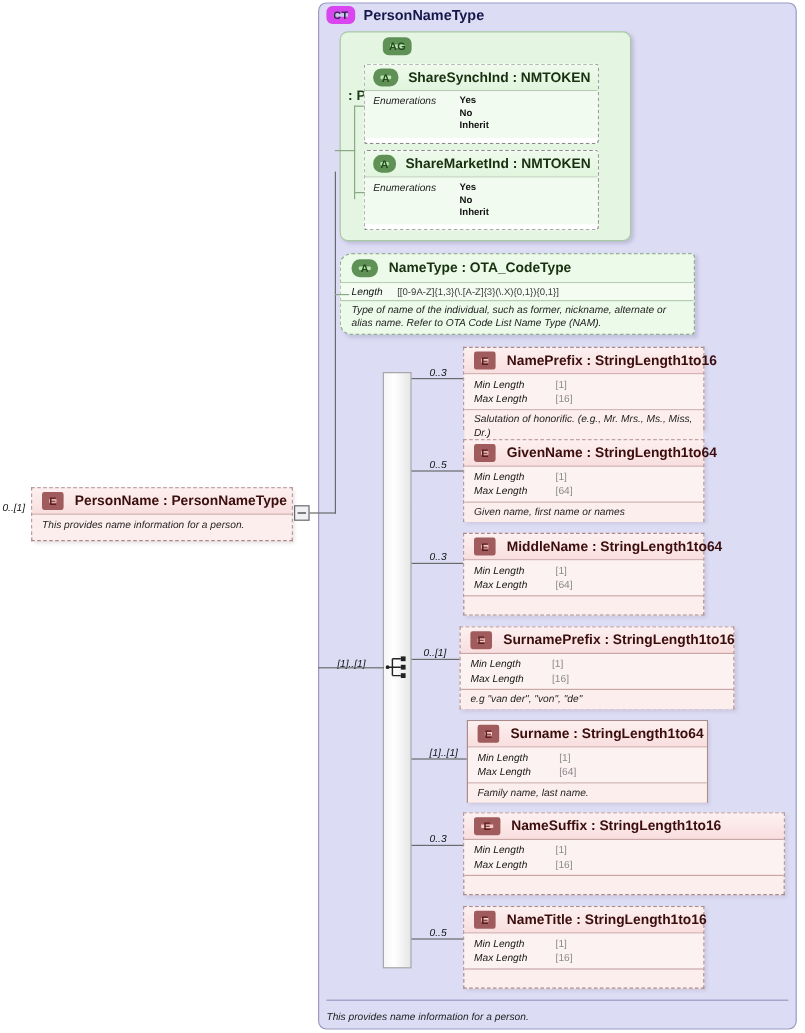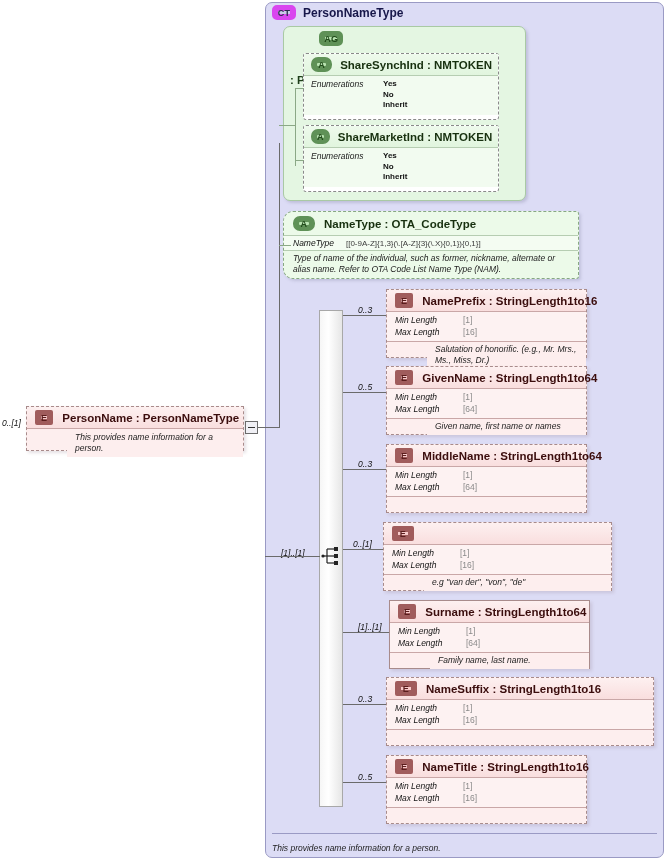--- a/index.html
+++ b/index.html
@@ -142,21 +142,20 @@
     border-bottom:1px solid #c9a7a7;
     background:#fdf2f2;
     row-gap:1px;
   }
   .el-facets .f-l{font-size:8.5px;font-style:italic;color:#141414;line-height:11px;}
   .el-facets .f-v{font-size:8.5px;color:#8a8a8a;line-height:11px;}
   .el-annot{
     padding:2px 7px 3px 8px;
     font-size:8.5px;font-style:italic;color:#1c1c1c;line-height:11px;
     background:#fdeeee;
-    margin-left:40px;
   }
 
   
   #root-card{
     left:26px; top:406px; width:218px; height:45px;
     background:#fdeeee;
     border:1px dashed #a88b8b;
     box-sizing:border-box;
     box-shadow:2px 2px 3px rgba(140,120,130,.22);
   }
@@ -264,21 +263,21 @@
   <div class="abs ln-h green" style="left:295px; top:88px; width:9px;"></div>
   <div class="abs ln-h green" style="left:295px; top:160px; width:9px;"></div>
   <div class="abs ln-h green" style="left:279px; top:125px; width:17px;"></div>
 
   <div class="abs" id="nametype-card">
     <div id="nametype-head">
       <span class="badge a">A</span>
       <span class="nm">NameType : OTA_CodeType</span>
     </div>
     <div class="pattern-row">
-      <span class="pattern-label">NameType</span>
+      <span class="pattern-label">Length</span>
       <span class="pattern-val">[[0-9A-Z]{1,3}(\.[A-Z]{3}(\.X){0,1}){0,1}]</span>
     </div>
     <div class="annot">Type of name of the individual, such as former, nickname, alternate or alias name. Refer to OTA Code List Name Type (NAM).</div>
   </div>
   <div class="abs ln-h green" style="left:279px; top:245px; width:12px;"></div>
 
   <div class="abs" id="seq-bar"></div>
 
   <div class="abs" id="seq-icon">
     <svg width="22" height="22" viewBox="0 0 22 22">
@@ -341,20 +340,21 @@
       <span class="f-l">Max Length</span>
       <span class="f-v">[64]</span>
     </div>
   </div>
 
   <div class="abs card-lbl" style="left:353px; top:539px;">0..[1]</div>
   <div class="abs ln-h" style="left:343px; top:549px; width:42px;"></div>
   <div class="abs el-card" style="left:383px; top:522px; width:229px; height:69px;">
     <div class="el-head">
       <span class="badge e">E</span>
+      <span class="nm">SurnamePrefix : StringLength1to16</span>
     </div>
     <div class="el-facets">
       <span class="f-l">Min Length</span>
       <span class="f-v">[1]</span>
       <span class="f-l">Max Length</span>
       <span class="f-v">[16]</span>
     </div>
     <div class="el-annot">e.g "van der", "von", "de"</div>
   </div>
 

